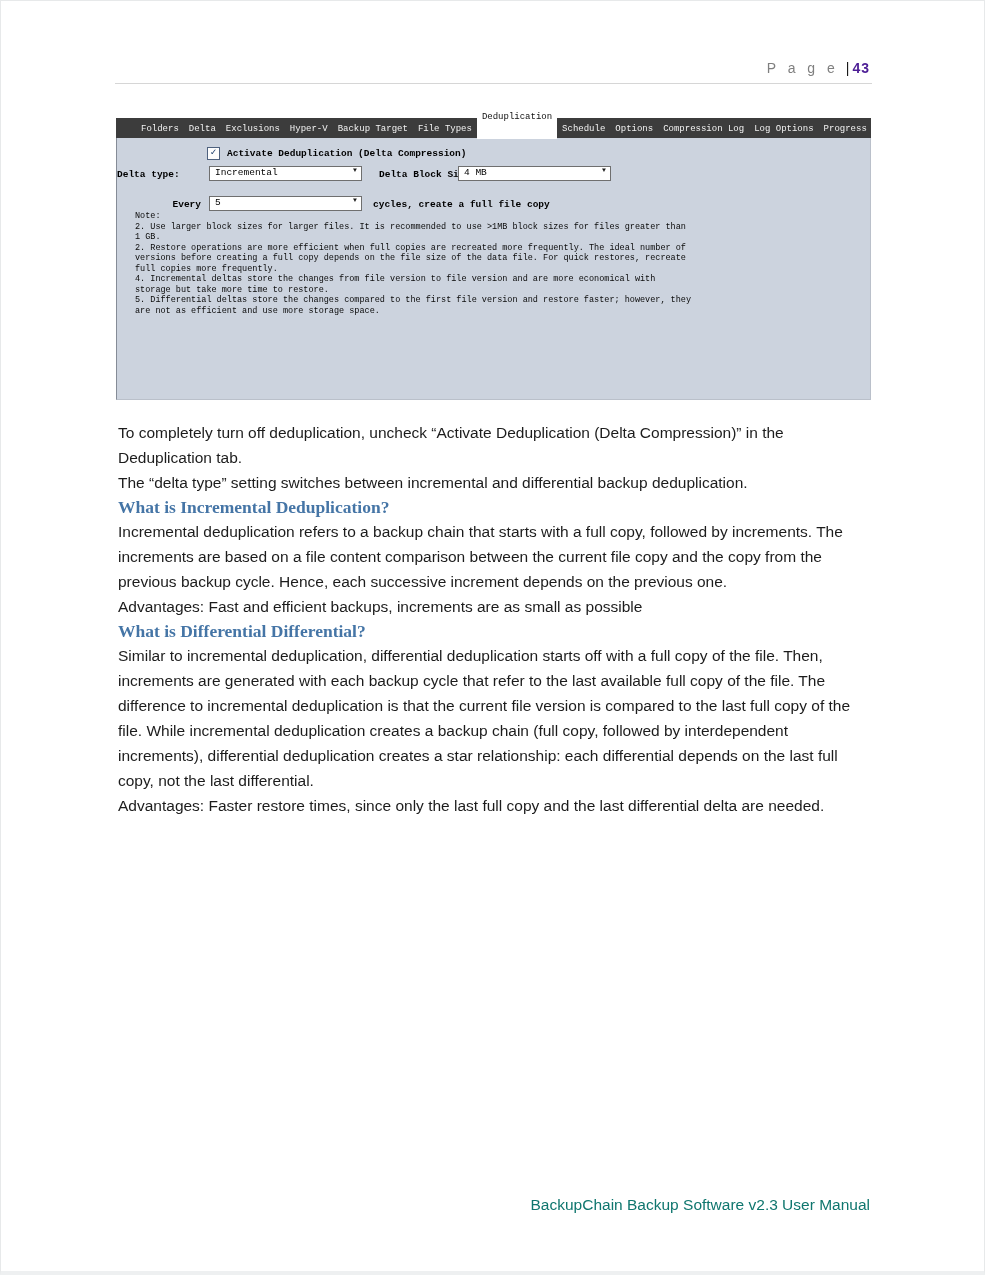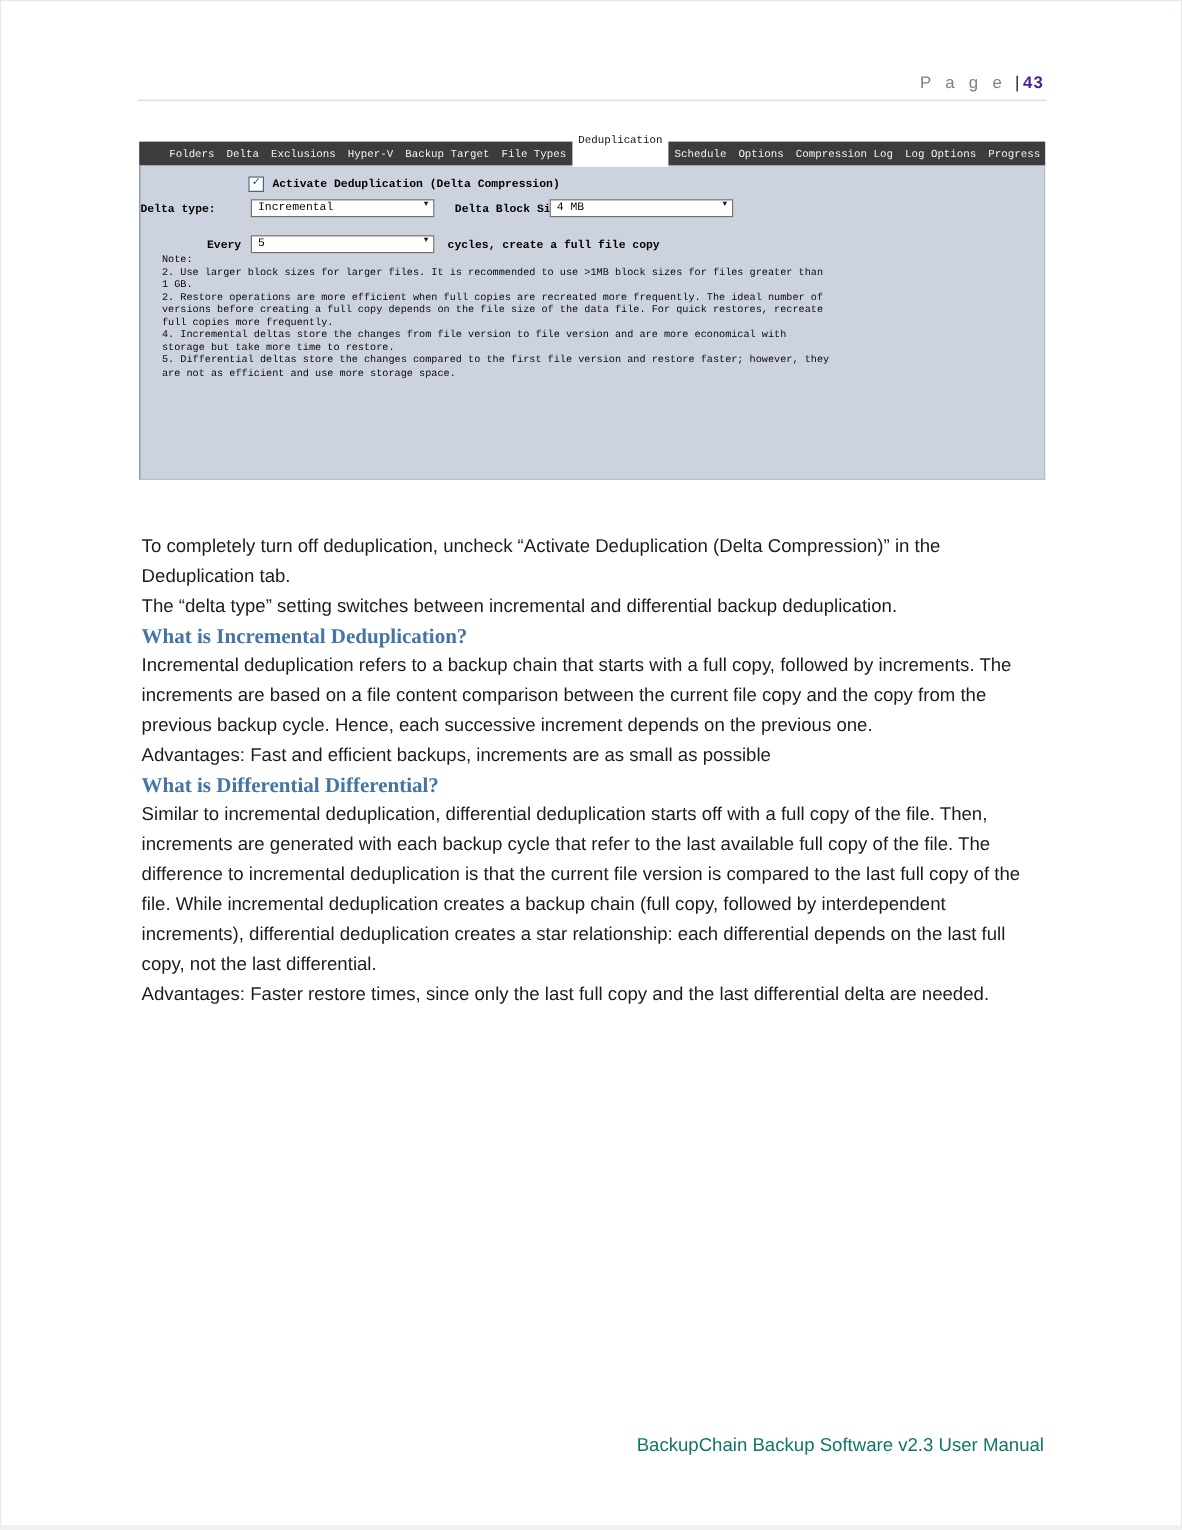--- a/index.html
+++ b/index.html
@@ -44,21 +44,21 @@
   .dd .arrow { font-size:6.5px; color:#1a1a1a; }
   .dd1 { top:28px; left:92px; }
   .dd2 { top:28px; left:341px; }
   .dd3 { top:58px; left:92px; }
 
   .notes { position:absolute; left:18px; top:73px; width:558px;
            font-size:8.5px; line-height:10.5px; color:#0a0a0a; }
   .notes div { margin:0; }
 
   
-  .flow { position:absolute; left:117px; top:442px; width:756px;
+  .flow { position:absolute; left:117px; top:419px; width:756px;
           font-size:15.5px; line-height:25px; color:#1c1c1c; }
   .flow p { margin:0; }
   .mt16 { margin-top:17px; }
   .mt15 { margin-top:15px; }
   .heading { font-family:"Liberation Serif", serif; font-weight:bold; color:#4575a6;
              font-size:17.5px; line-height:24px; }
   .h1m { margin-top:53px; }
   .h2m { margin-top:56px; }
   .pm  { margin-top:43px; }
 

